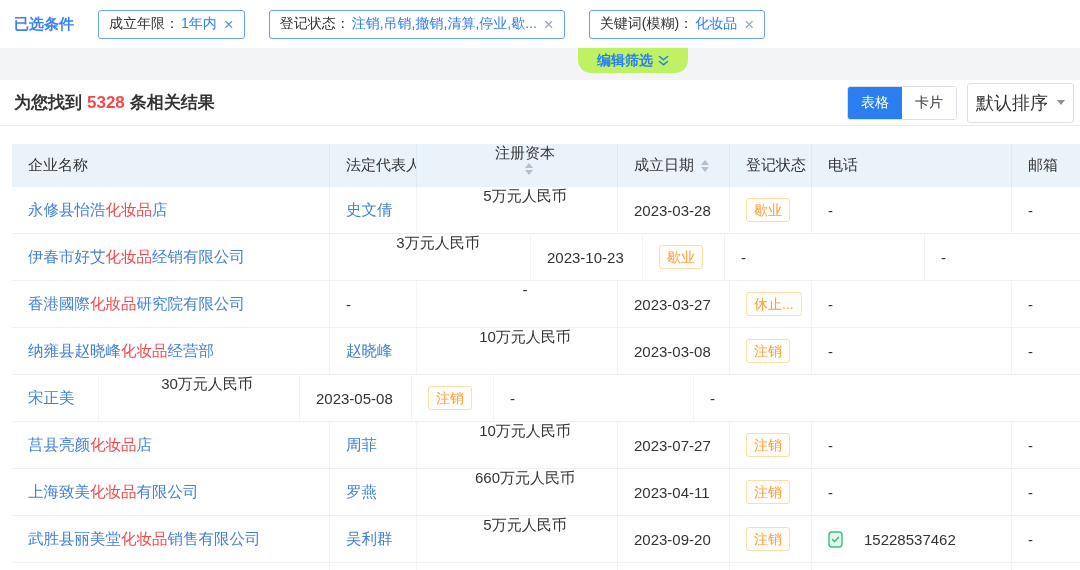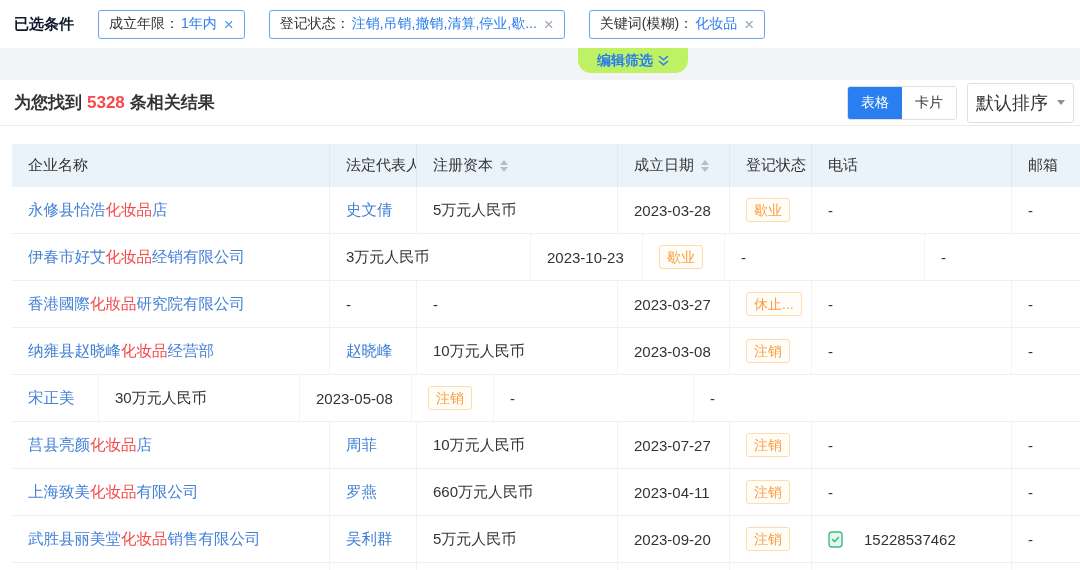--- a/index.html
+++ b/index.html
@@ -8,21 +8,21 @@
     --header-bg:#eaf2fa; --tag-border:#69a4ea; --band-bg:#f3f4f6; --green:#3cbd83;
   }
   *{box-sizing:border-box;}
   html,body{margin:0;padding:0;}
   body{
     width:1080px;height:570px;overflow:hidden;background:#fff;color:#333;
     font-family:"Liberation Sans","DejaVu Sans",sans-serif;font-size:15px;
   }
   
   .filterbar{display:flex;align-items:center;height:48px;padding-left:14px;background:#fff;gap:12px;}
-  .filterbar-label{font-weight:bold;font-size:15px;color:#0f172a;}
+  .filterbar-label{font-weight:bold;font-size:15px;color:#3b82f6;}
   .tag{display:inline-flex;align-items:center;height:29px;border:1px solid var(--tag-border);
        border-radius:3px;padding:0 10px;font-size:14px;background:#fff;white-space:nowrap;cursor:default;margin-left:12px;}
   .tag .tname{color:#333;}
   .tag .tval{color:var(--accent);margin-left:2px;}
   .tag .x{font-size:17px;line-height:1;margin-left:7px;cursor:pointer;}
   .x-blue{color:#4d9be8;} .x-gray{color:#9aa7b8;}
   
   .band{height:32px;background:var(--band-bg);position:relative;}
   .edit-tab{position:absolute;left:578px;top:0;width:110px;height:25px;background:#bef264;
             border-radius:0 0 13px 13px;display:flex;align-items:center;justify-content:center;
@@ -42,21 +42,21 @@
   .caret-down{width:0;height:0;border-left:4px solid transparent;border-right:4px solid transparent;
               border-top:5px solid #8a9099;}
   .divider{height:1px;background:#ececec;}
   
   .table{margin:18px 0 0 12px;width:1120px;}
   .trow{display:flex;align-items:center;border-bottom:1px solid #f0f0f0;height:47px;background:#fff;}
   .thead{height:43px;background:var(--header-bg);border-bottom:none;font-size:15px;color:#333;}
   .cell{padding-left:16px;height:100%;display:flex;align-items:center;border-right:1px solid #f1f4f7;overflow:hidden;white-space:nowrap;}
   .thead .cell{border-right:1px solid #dfe9f2;}
   .cell:last-child{border-right:none;}
-  .c-name{width:318px;} .c-legal{width:87px;} .c-cap{width:201px;} .c-date{width:112px;}
+  .c-name{width:318px;} .c-legal{width:87px;} .c-cap{width:201px;flex-direction:column;} .c-date{width:112px;}
   .c-status{width:82px;} .c-phone{width:200px;} .c-email{width:120px;}
   .link{color:var(--link);cursor:pointer;font-size:15.5px;}
   .hl{color:var(--red);}
   .plain{color:#333;cursor:default;font-size:15px;}
   .badge{display:inline-block;border:1px solid var(--orange-border);background:var(--orange-bg);
          color:var(--orange);font-size:14px;padding:3px 7px;border-radius:3px;line-height:1.2;text-align:right;}
   .sort-ic{display:inline-flex;flex-direction:column;gap:2px;margin-left:7px;}
   .tri-up{width:0;height:0;border-left:4px solid transparent;border-right:4px solid transparent;border-bottom:5px solid #b6bec8;}
   .tri-dn{width:0;height:0;border-left:4px solid transparent;border-right:4px solid transparent;border-top:5px solid #b6bec8;}
   .phone-wrap{display:flex;align-items:center;gap:21px;}

